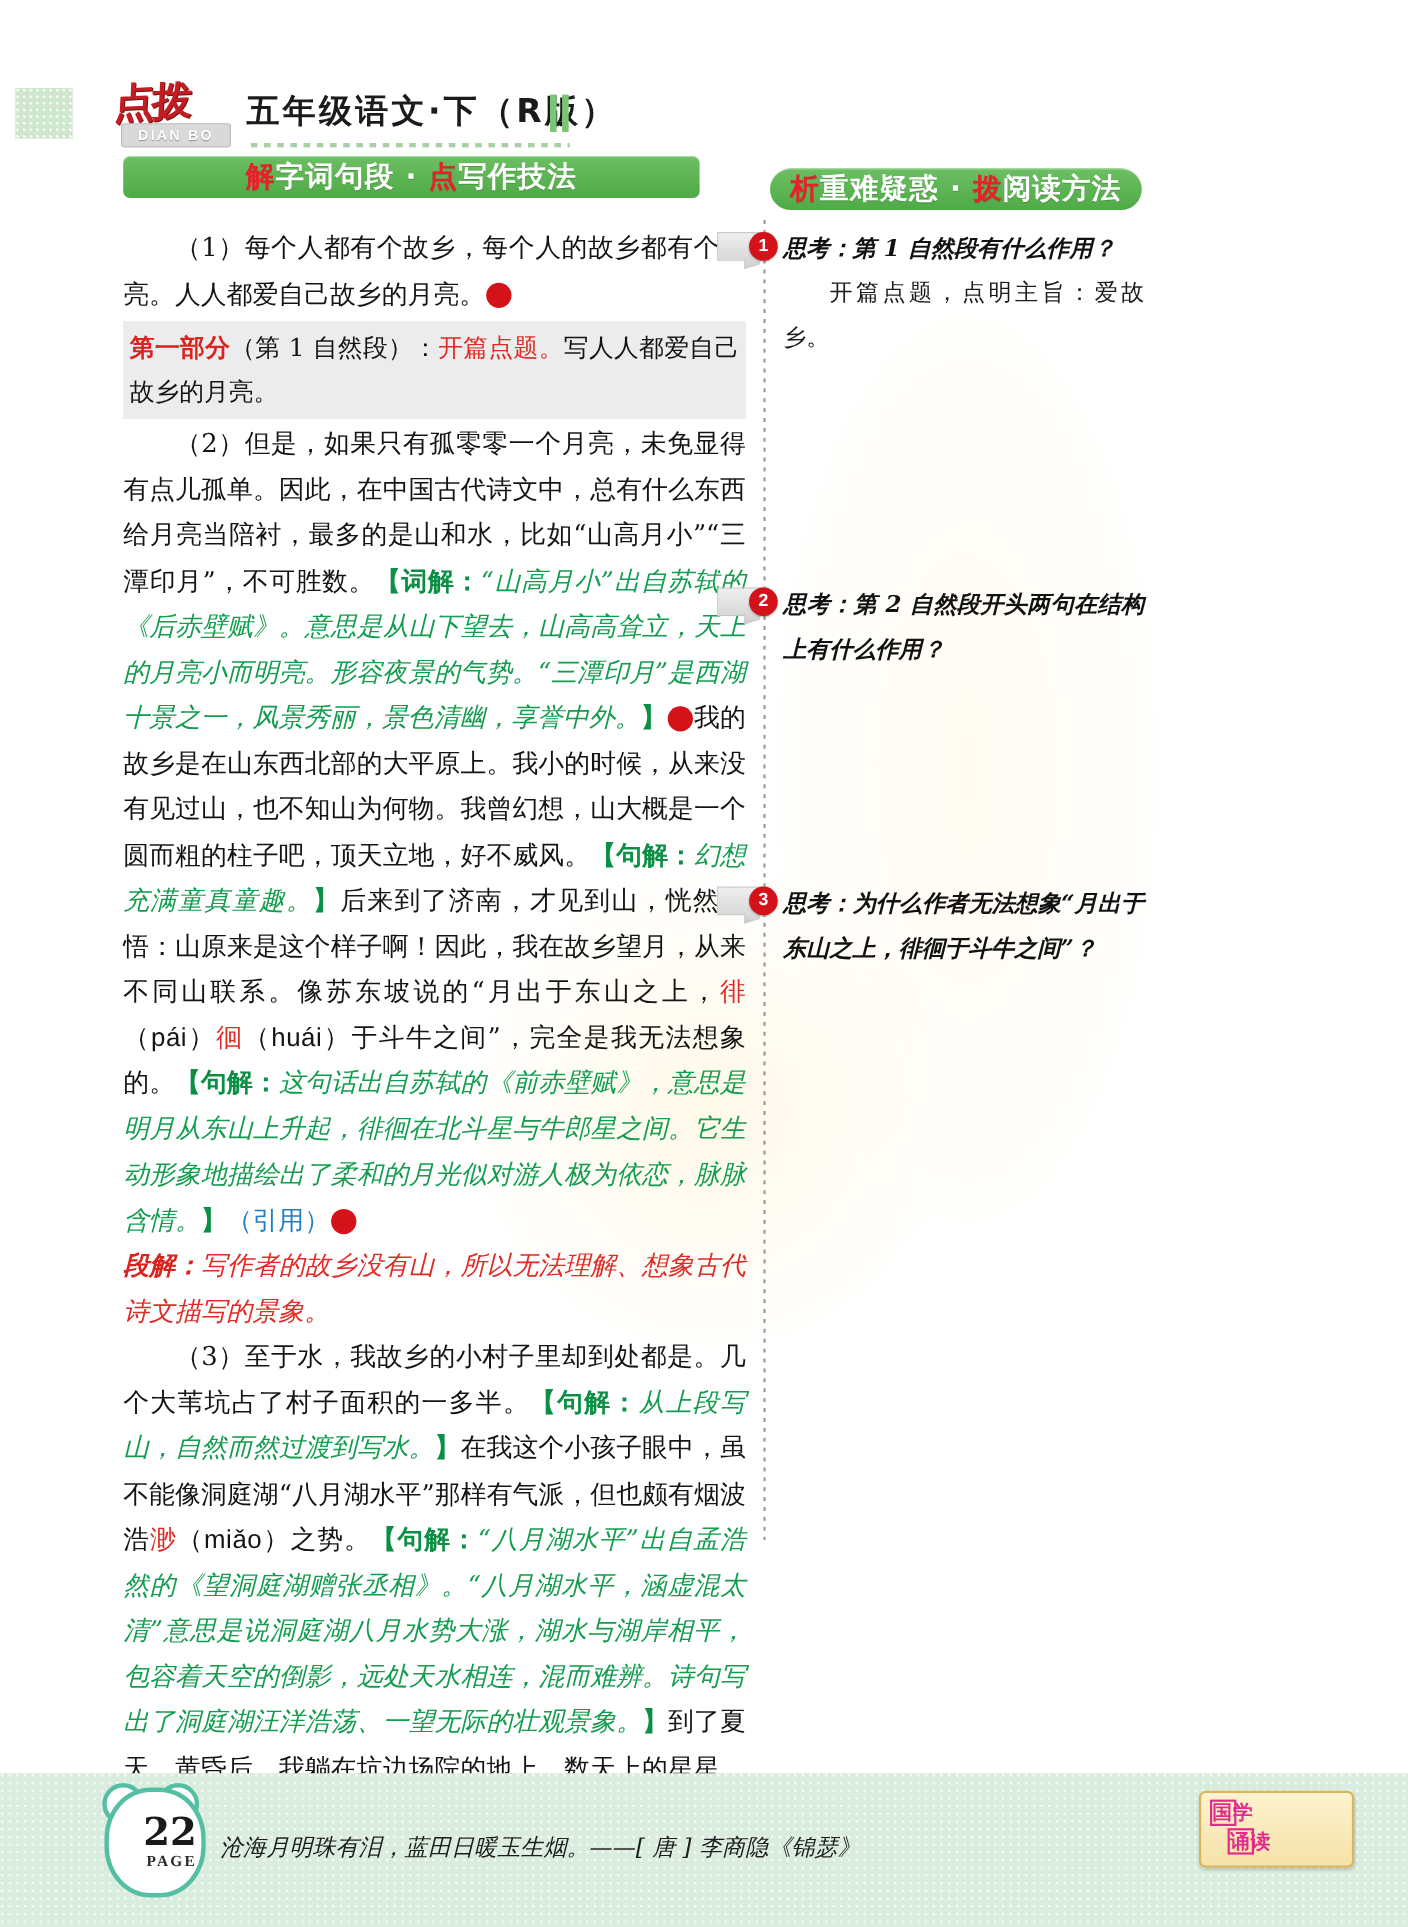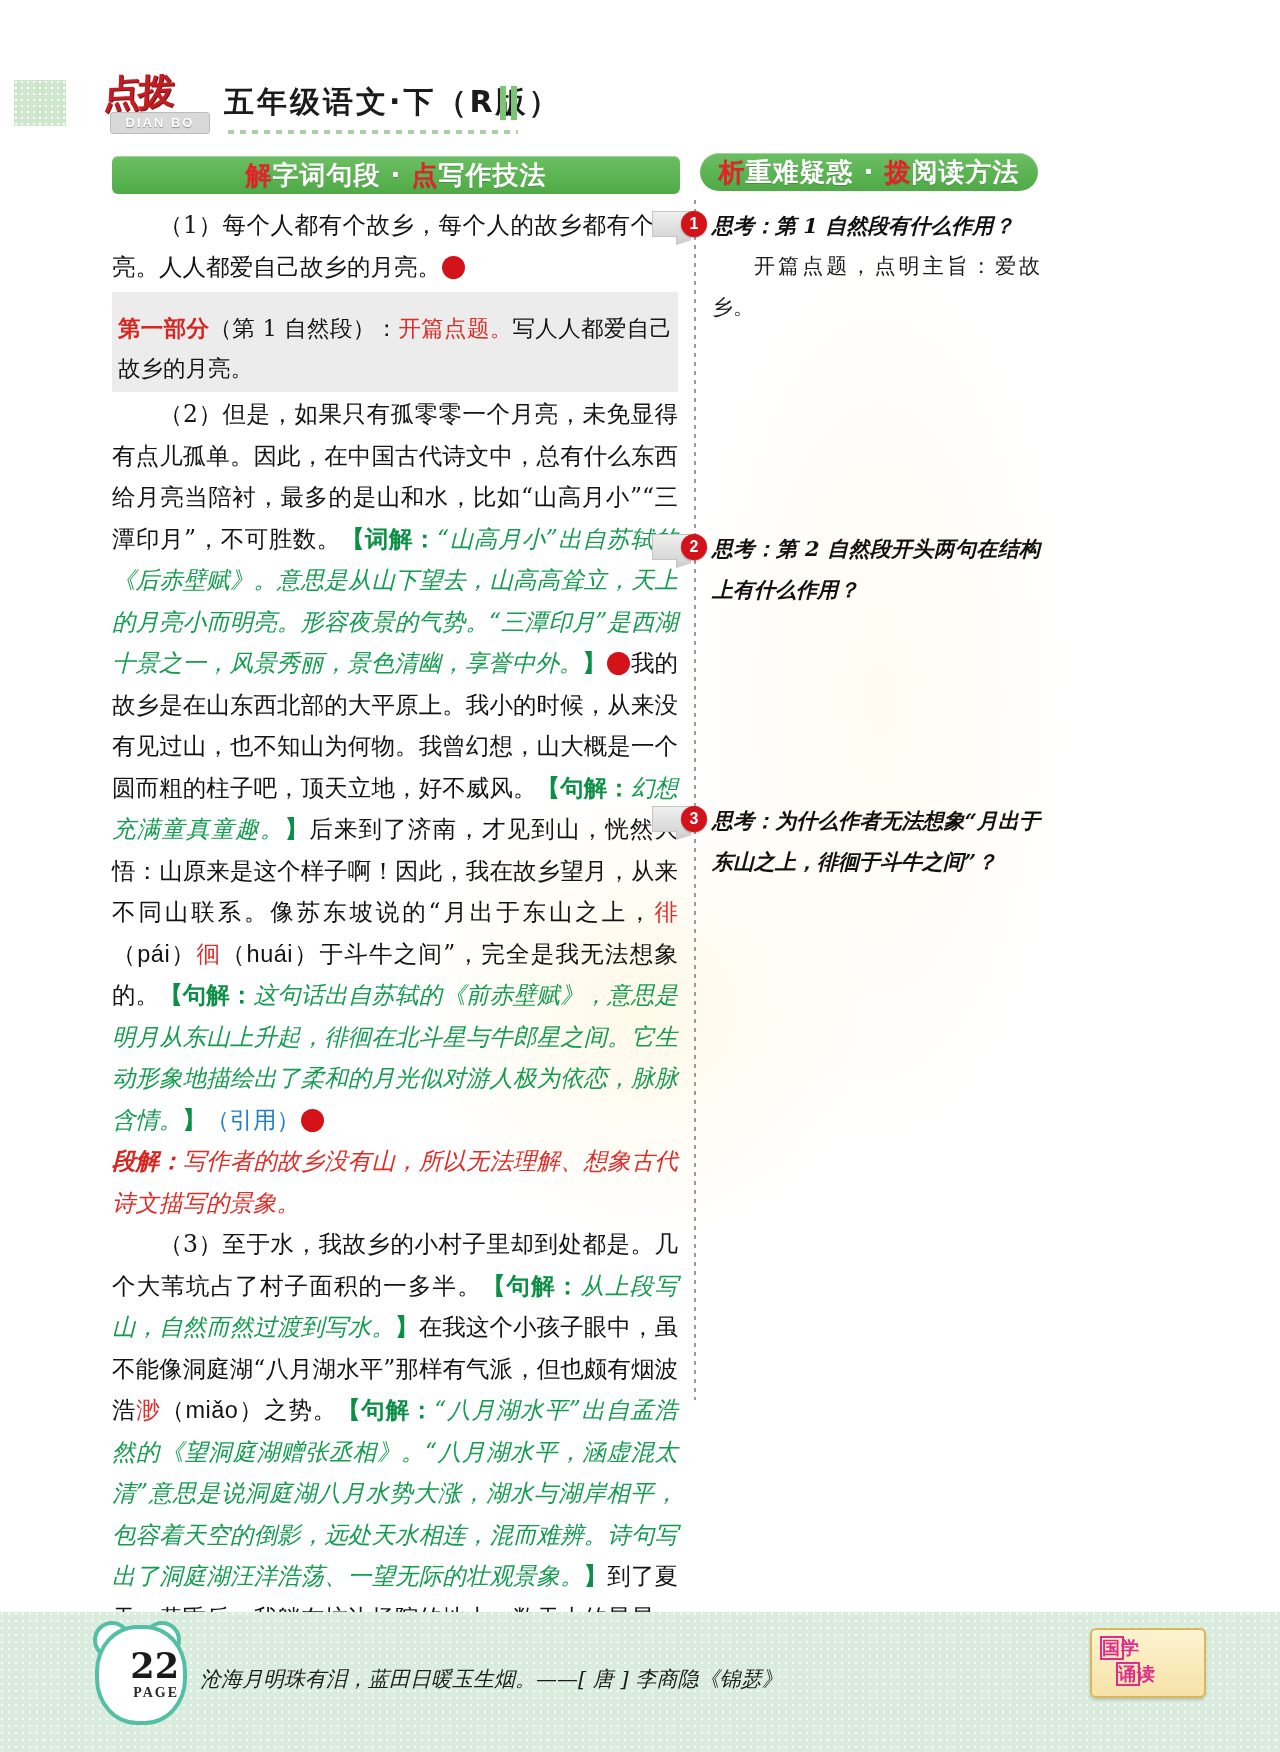--- a/index.html
+++ b/index.html
@@ -59,21 +59,21 @@
   .banner{
     position:absolute;height:38px;border-radius:6px;
     background:linear-gradient(#6cbf63,#4faa46);
     box-shadow:inset 0 1px 0 rgba(255,255,255,.35);
     text-align:center;white-space:nowrap;overflow:hidden;
   }
   .banner span{font-size:26px;line-height:38px;font-weight:bold;letter-spacing:1px;
     font-family:"DejaVu Sans","Liberation Sans",sans-serif;}
   .bn-red{color:#e8202a;text-shadow:0 1px 0 rgba(0,0,0,.18);}
   .bn-white{color:#ffffff;text-shadow:0 1px 0 rgba(0,0,0,.18);}
-  #banner-left{left:112px;top:156px;width:568px;}
+  #banner-left{left:112px;top:142px;width:524px;}
   #banner-right{left:700px;top:153px;width:338px;border-radius:19px;}
 
   
   .col-left{
     position:absolute;left:112px;top:205px;width:566px;
     font-size:23.5px;line-height:41.5px;color:#141414;text-align:justify;
     font-family:"DejaVu Serif","Liberation Serif",serif;
   }
   .col-right{
     position:absolute;left:712px;top:205px;width:328px;
@@ -93,21 +93,21 @@
   .t-green{color:#149c4f;}
   .t-green-b{color:#0b8f45;font-weight:bold;}
   .t-red{color:#e02b26;}
   .t-red-b{color:#d9231e;font-weight:bold;}
   .t-blue{color:#1f7fc4;}
   .kai{font-family:"DejaVu Serif","Liberation Serif",serif;font-style:italic;}
   .pinyin{font-family:"Liberation Sans","DejaVu Sans",sans-serif;font-style:normal;letter-spacing:.5px;}
 
   
   .gray-box{
-    background:#ececec;padding:16px 6px 4px 6px;margin:4px 0 2px 0;
+    background:#ececec;padding:5px 6px 4px 6px;margin:4px 0 2px 0;
     font-size:22.5px;line-height:40px;
   }
 
   
   .cnum{
     display:inline-block;width:23px;height:23px;border-radius:50%;
     background:#d3121a;color:#fff;font-size:15px;line-height:23px;
     text-align:center;font-weight:bold;vertical-align:2px;margin:0 1px;
     font-family:"Liberation Sans",sans-serif;
   }
@@ -161,20 +161,21 @@
   .footer-quote{
     position:absolute;left:200px;top:1665px;width:760px;
     font-size:21px;color:#1d1d1d;font-style:italic;white-space:nowrap;
     font-family:"DejaVu Serif","Liberation Serif",serif;
   }
   .stampbox{
     position:absolute;left:1090px;top:1628px;width:112px;height:66px;
     background:linear-gradient(#fdf3d0,#f6e2a8);
     border:2px solid #d9b55c;border-radius:6px;
     box-shadow:0 2px 3px rgba(0,0,0,.18);
+    padding-left:25px;
   }
   .stampbox .s1,.stampbox .s2{
     position:absolute;color:#e02b8a;font-weight:bold;font-size:18px;
     font-family:"DejaVu Sans","Liberation Sans",sans-serif;letter-spacing:1px;
   }
   .stampbox .s1{left:10px;top:6px;}
   .stampbox .s2{left:26px;top:32px;}
   .stamp-chip{position:absolute;left:8px;top:6px;width:20px;height:20px;
     border:2px solid #e02b8a;}
   .stamp-chip2{position:absolute;left:24px;top:32px;width:20px;height:20px;

